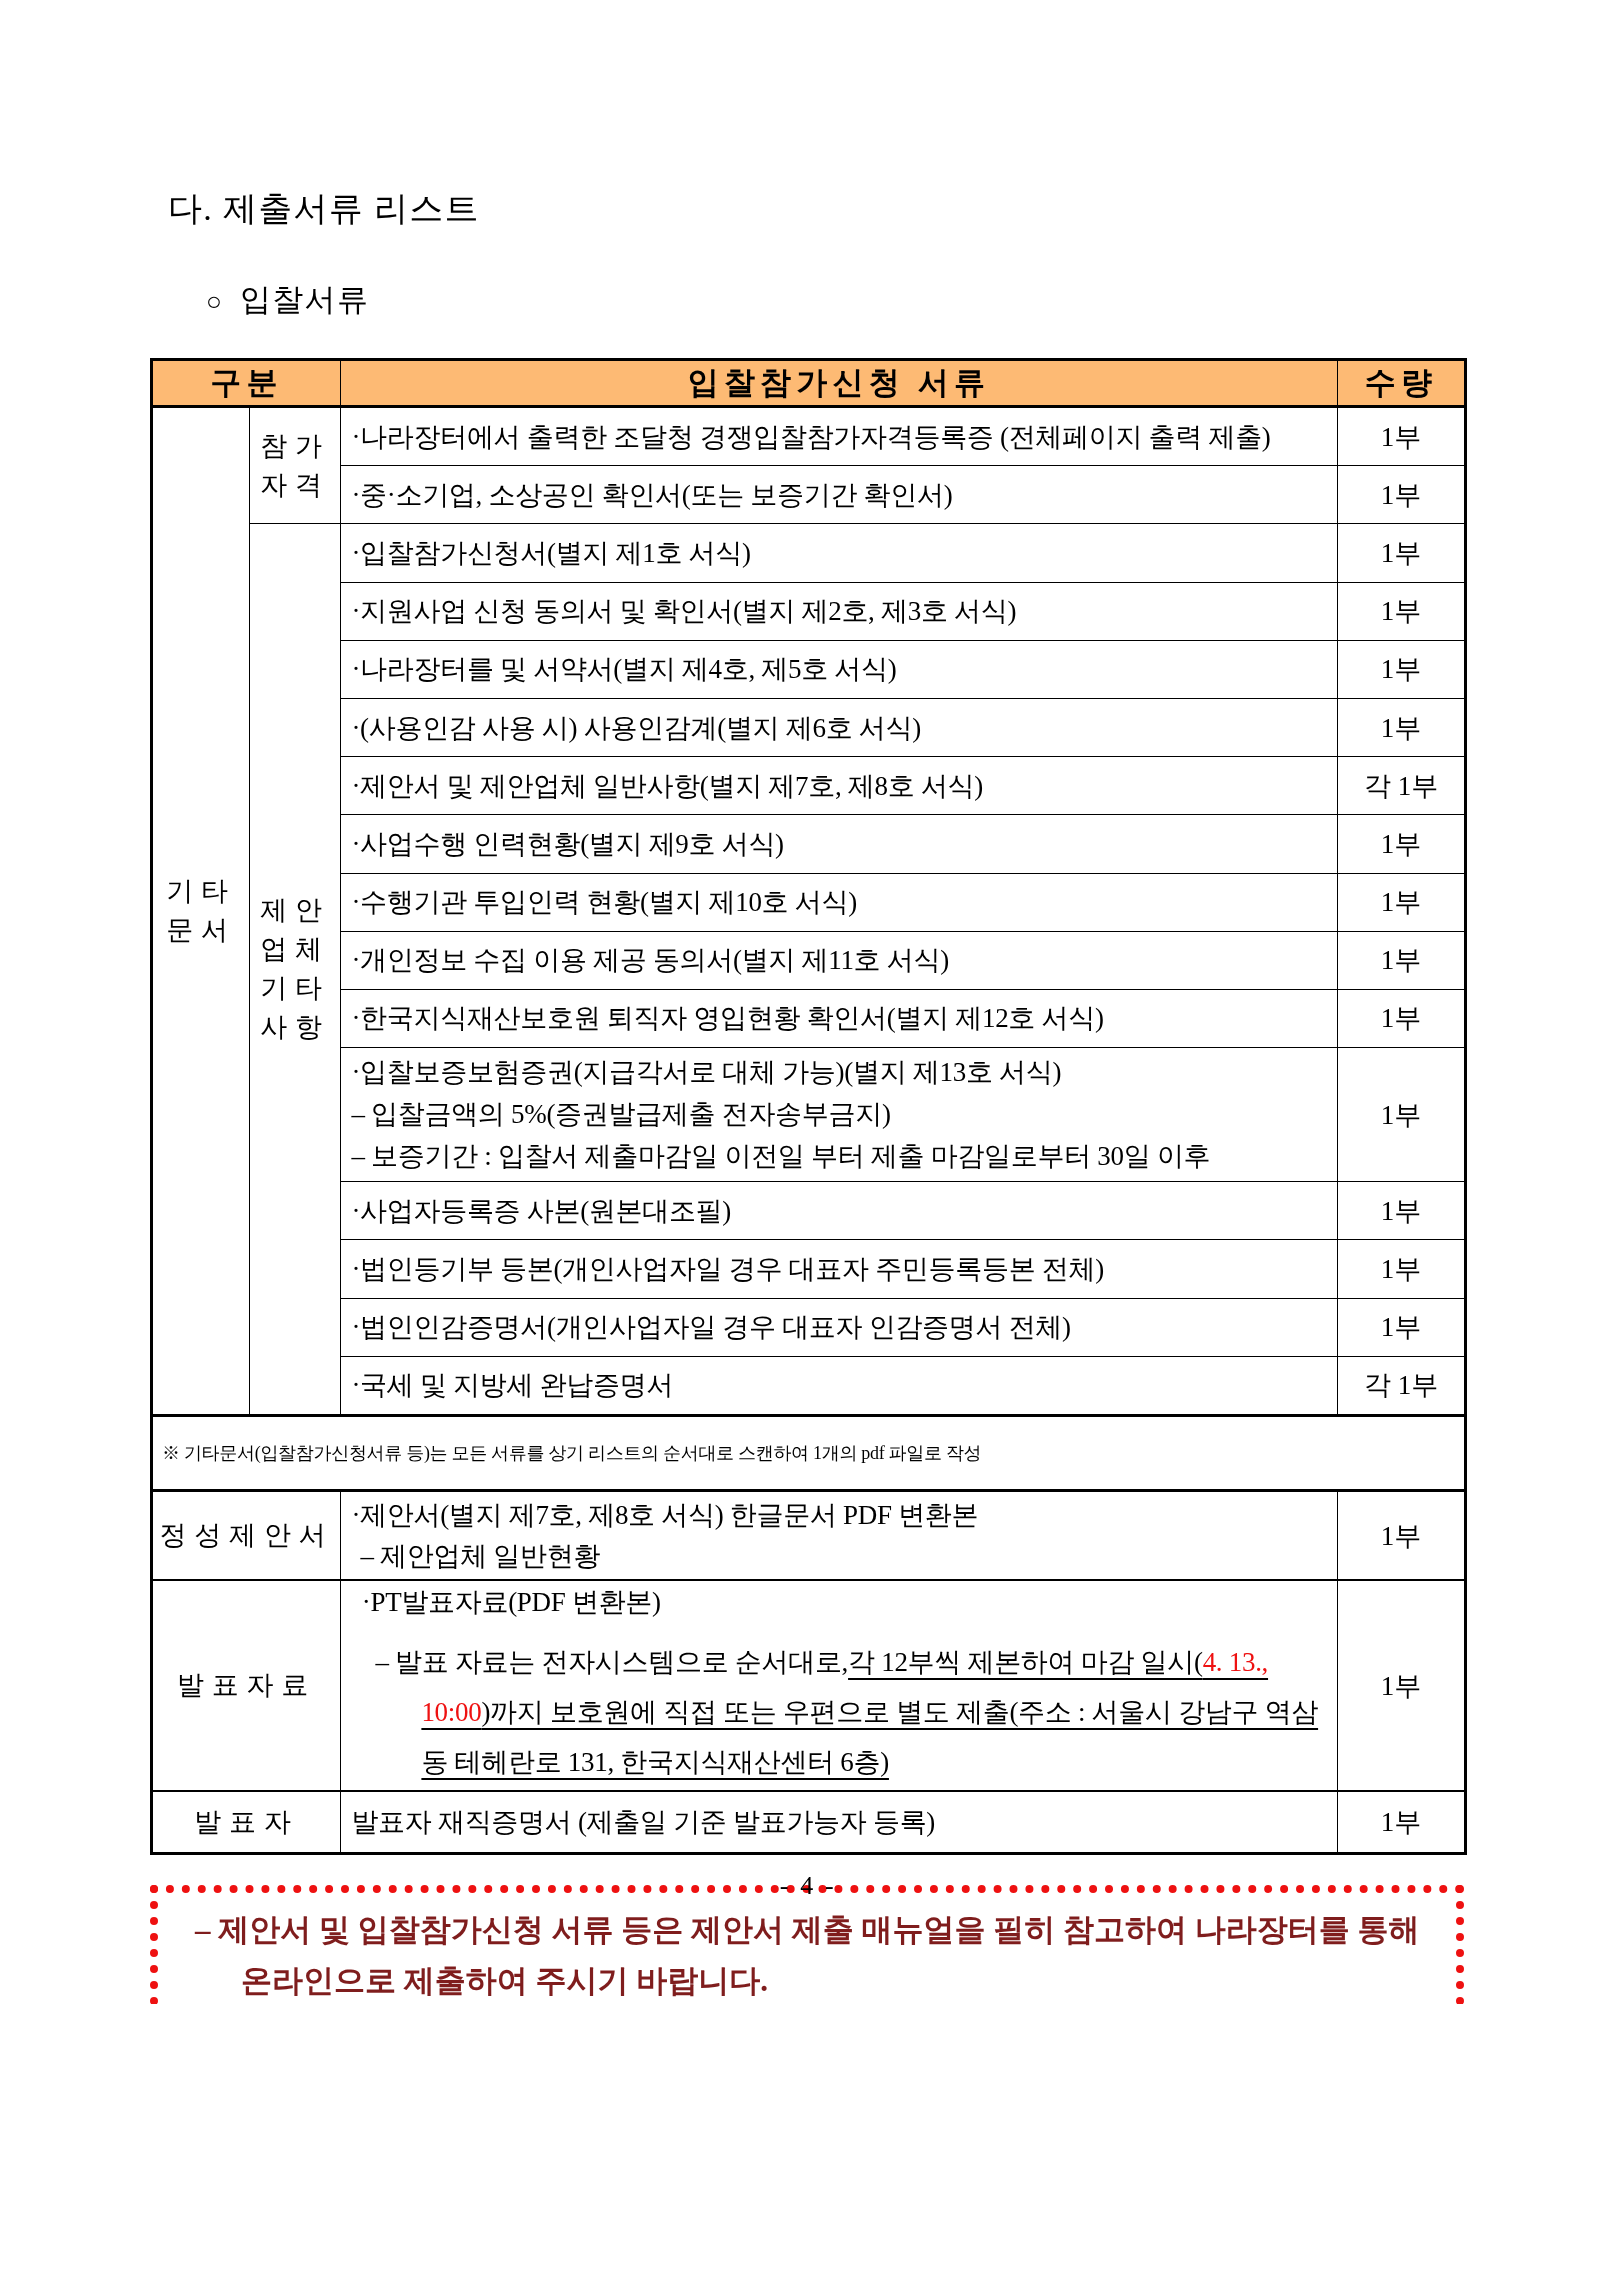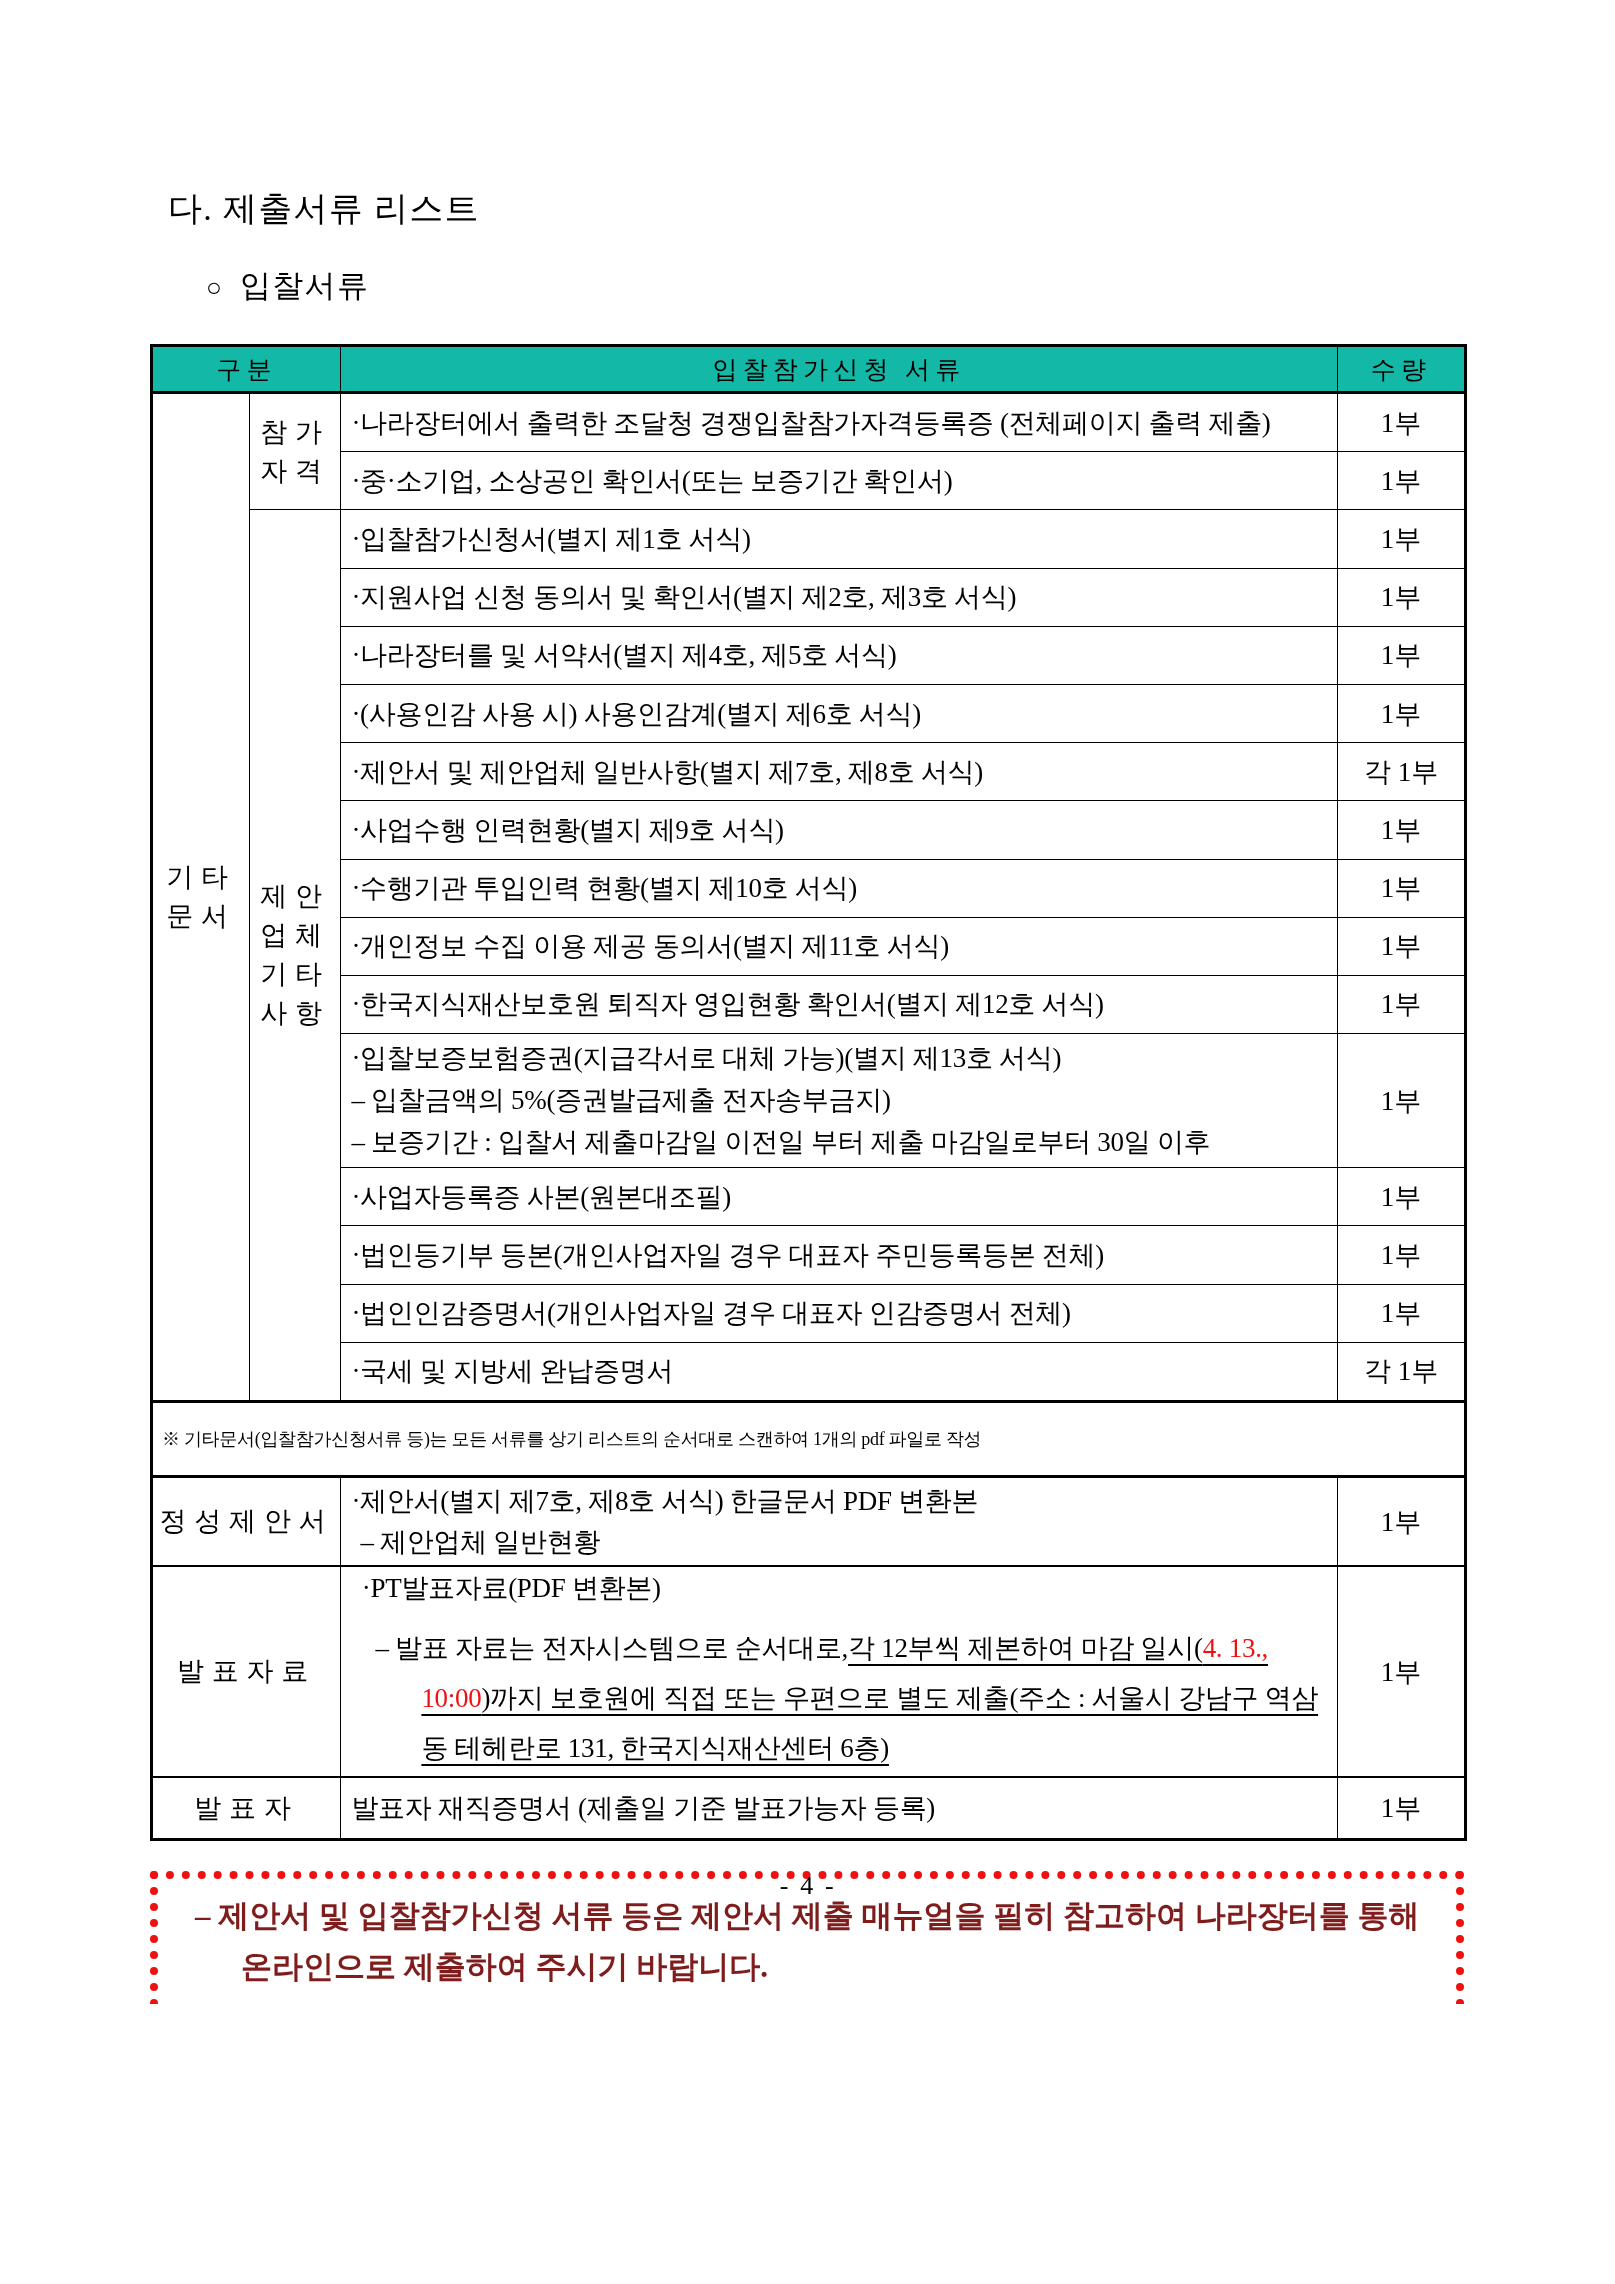--- a/index.html
+++ b/index.html
@@ -7,35 +7,35 @@
     position:relative;
     width:1616px; height:2004px;
     background:#ffffff;
     color:#000;
     font-family:"Liberation Serif","DejaVu Serif",serif;
     overflow:hidden;
   }
   .content { margin-left:150px; width:1314px; padding-top:186px; }
 
   .title { font-size:34px; margin-left:18px; letter-spacing:1.3px; }
-  .subtitle-line { margin-top:33px; margin-left:56px; font-size:31px; letter-spacing:1.3px; }
+  .subtitle-line { margin-top:47px; margin-left:56px; font-size:31px; letter-spacing:1.3px; }
   .subtitle-line .bullet { font-size:26px; margin-right:17px; }
 
   table.doc {
     margin-top:37px;
     border-collapse:collapse;
     width:1314px;
     table-layout:fixed;
     border:3.9px solid #000;
     font-size:27px;
   }
   table.doc th, table.doc td { border:1.3px solid #000; vertical-align:middle; }
   table.doc thead th {
-    background:#14b8a6;
-    font-size:25px; font-weight:normal;
+    background:#fdba74;
+    font-size:31px; font-weight:bold;
     height:42px; text-align:center; letter-spacing:5.2px;
     border-bottom:3.9px solid #000;
   }
   td.doc-cell { padding:2.6px 10.4px; text-align:left; letter-spacing:-0.3px; }
   td.qty { text-align:center; }
   td.glabel { text-align:center; font-size:27px; letter-spacing:7.8px; line-height:1.45; }
   tr.single td { height:52px; }
   tr.bond td { height:128px; }
   .bond-line { line-height:1.55; }
   tr.noterow td {

